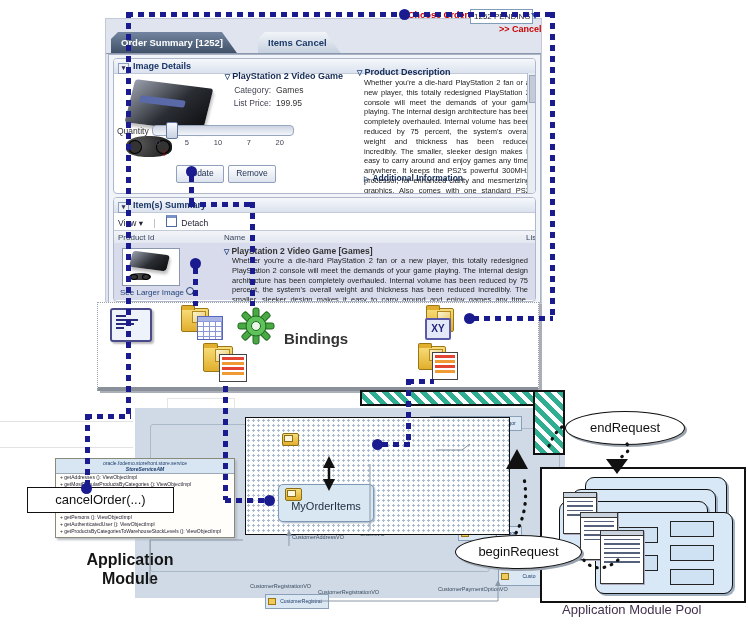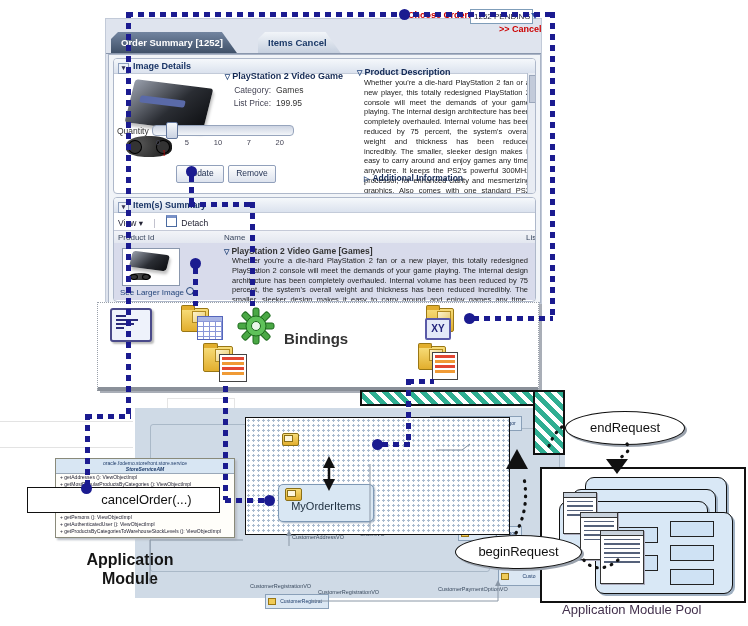--- a/index.html
+++ b/index.html
@@ -83,21 +83,21 @@
   .faintl{position:absolute;background:#e3e3e3;z-index:1;}
   .tiny-box{position:absolute;background:#dbe7f3;border:1px solid #8aa0b8;font-size:5px;color:#1c3a68;
             line-height:12px;text-align:center;z-index:2;white-space:nowrap;overflow:hidden;padding:0 2px 0 10px;}
   .tiny-box::before{content:"";position:absolute;left:2px;top:3px;width:6px;height:5px;background:#f0cb58;border:1px solid #9a7714;}
   .tiny-lbl{position:absolute;font-size:5.5px;color:#3a4a5e;z-index:2;white-space:nowrap;}
   .classbox{left:55px;top:458px;width:178px;height:78px;background:#fffefa;border:1px solid #8a8a7a;
             box-shadow:2px 2px 2px #b9bec6;z-index:5;font-size:5px;}
   .classhd{background:#d8e6f3;border-bottom:1px solid #9aa8b8;text-align:center;color:#1c3a68;padding:1px 0;}
   .method{padding-left:4px;color:#223;line-height:7px;white-space:nowrap;}
   .cancel-box{left:27px;top:487px;width:145px;height:24px;background:#fff;border:1.5px solid #111;z-index:28;
-              font-size:13px;color:#111;text-align:center;line-height:23px;padding-left:46px;}
+              font-size:13px;color:#111;text-align:center;line-height:23px;}
   .vo-wrap{left:245px;top:417px;width:263px;height:116px;background:#fff;border:1.5px solid #111;z-index:4;
      background-image:radial-gradient(#a8bace 1px,transparent 1.2px);background-size:5px 5px;}
   .vo-box{position:absolute;background:#d9e7f3;border:1px solid #7f99b5;border-radius:5px;box-shadow:1px 1px 2px #9fb0c2;
           font-size:11px;color:#1c2c3c;text-align:center;z-index:5;}
   .mini-folder{position:absolute;width:15px;height:11px;background:linear-gradient(#f7dd7a,#e2ae2d);
           border:1px solid #8a6f16;border-radius:2px;}
   .mini-folder::before{content:"";position:absolute;left:1px;top:1px;width:7px;height:5px;background:#fdf6dd;border:1px solid #8a6f16;}
   .pool-box{left:540px;top:467px;width:202px;height:132px;background:#fff;border:2px solid #111;z-index:6;}
   .module{position:absolute;background:#d9e8f6;border:1.5px solid #111;border-radius:9px;box-shadow:2px 2px 0 #9fb0c2;}
   .mslot{position:absolute;background:#cfe2f4;border:1px solid #222;}

